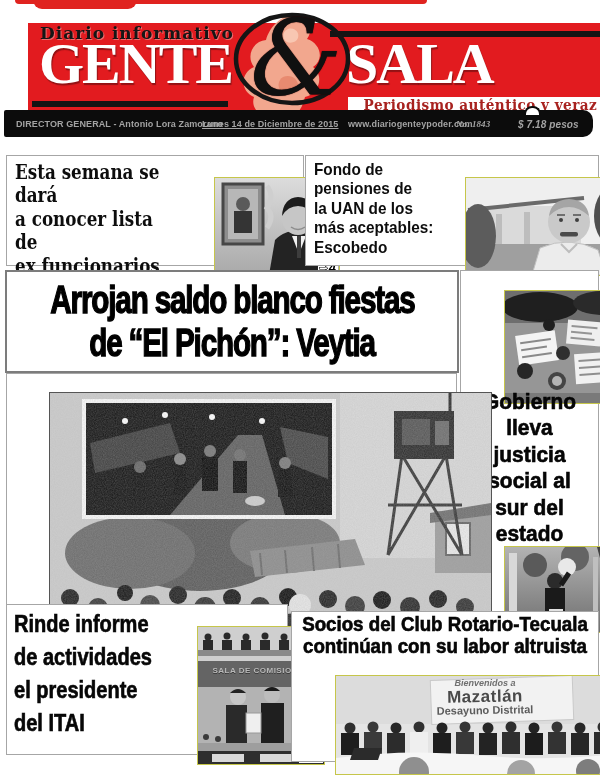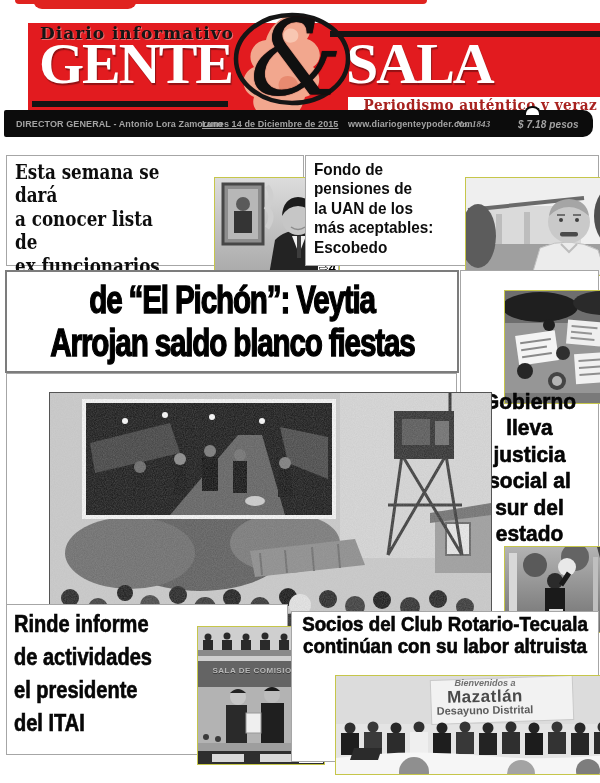--- a/index.html
+++ b/index.html
@@ -207,22 +207,22 @@
         <rect x="94" y="54" width="18" height="4.5" rx="2" fill="#4a4a4a"></rect>
         <circle cx="95" cy="42" r="2" fill="#3f3f3f"></circle>
           <circle cx="111" cy="42" r="2" fill="#3f3f3f"></circle>
         <path d="M91,37 h8 M107,37 h8" stroke="#6f6f6f" stroke-width="2"></path>
       </svg>
 
     </figure>
   </section>
 
   <section class="mainhead">
+    <div class="ln"><span>Arrojan saldo blanco fiestas</span></div>
     <div class="ln"><span>de “El Pichón”: Veytia</span></div>
-    <div class="ln"><span>Arrojan saldo blanco fiestas</span></div>
   </section>
 
   <section class="box box-rc">
     <figure class="photo p-rct">
       <svg viewBox="0 0 127 112">
         <rect width="127" height="112" fill="#969696"></rect>
         <rect width="127" height="32" fill="#6e6e6e"></rect>
         <ellipse cx="35" cy="16" rx="38" ry="15" fill="#1f1f1f"></ellipse>
         <ellipse cx="98" cy="12" rx="30" ry="12" fill="#2a2a2a"></ellipse>
         <rect x="104" y="30" width="23" height="82" fill="#3c3c3c"></rect>

